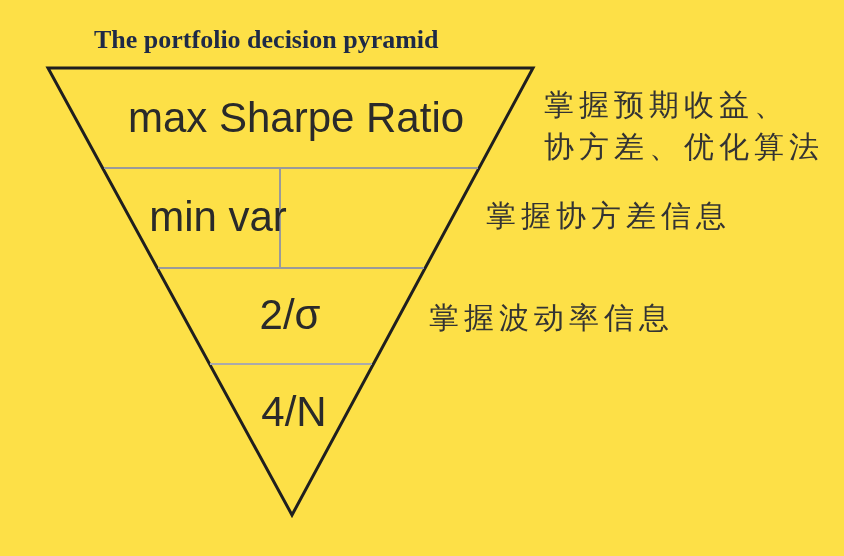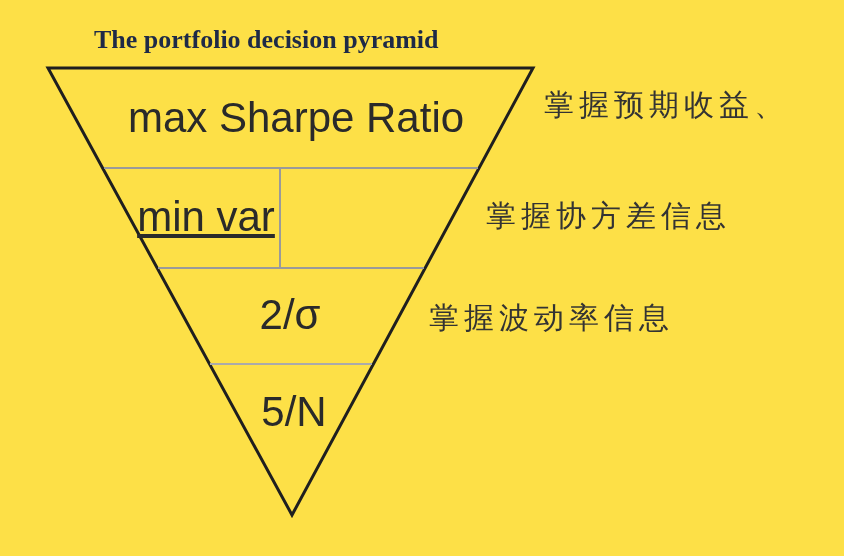--- a/index.html
+++ b/index.html
@@ -33,21 +33,21 @@
   .level-label {
     position: absolute;
     transform: translate(-50%, -50%);
     font-family: "Liberation Sans", "DejaVu Sans", sans-serif;
     font-size: 42px;
     color: #2a2a2a;
     white-space: nowrap;
     line-height: 1;
   }
   .lbl-1 { left: 296px; top: 118px; }
-  .lbl-2a { left: 206px; top: 217px; text-decoration: underline; }
+  .lbl-2a { left: 218px; top: 217px; }
   .lbl-2b { left: 362px; top: 217px; }
   .lbl-3 { left: 290px; top: 315px; }
   .lbl-4 { left: 294px; top: 412px; }
   .annotation {
     position: absolute;
     font-family: Liberation Sans, sans-serif;
     font-size: 30px;
     letter-spacing: 5px;
     color: #333333;
     line-height: 42px;
@@ -73,24 +73,25 @@
 
   <div class="title">The portfolio decision pyramid</div>
 
   <div class="level-label lbl-1">max Sharpe Ratio</div>
 
   <div class="level-label lbl-2a">min var</div>
 
 
   <div class="level-label lbl-3">2/σ</div>
 
-  <div class="level-label lbl-4">5/N</div>
+  <div class="level-label lbl-4">4/N</div>
 
   <div class="annotation anno-1">
     <div>掌握预期收益、</div>
+    <div>协方差、优化算法</div>
   </div>
 
   <div class="annotation anno-2">掌握协方差信息</div>
 
   <div class="annotation anno-3">掌握波动率信息</div>
 
 
 </div>
 
 </body></html>

